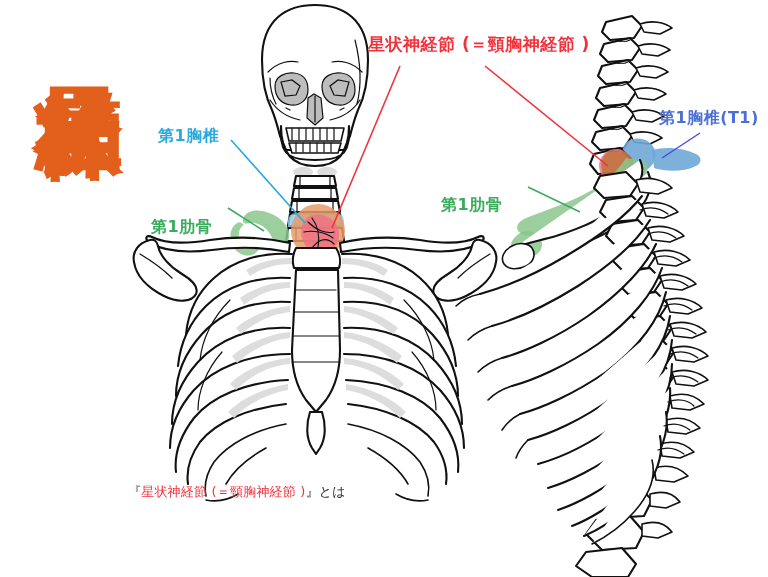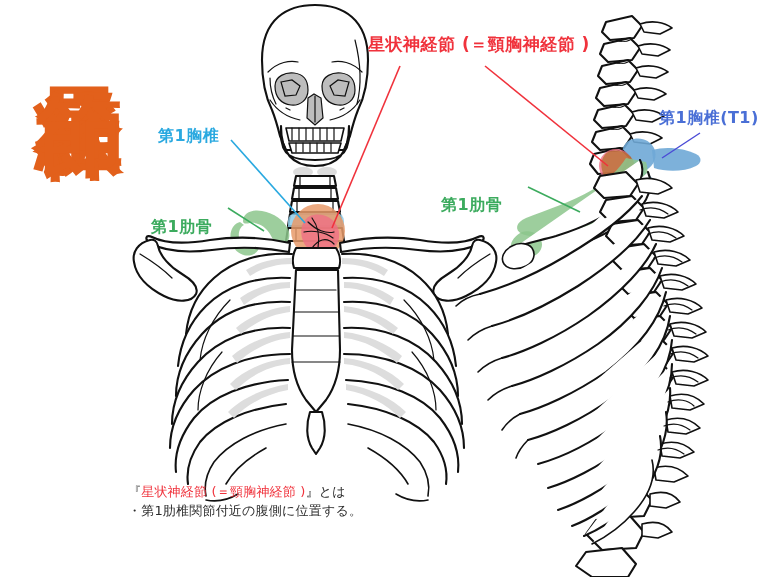--- a/index.html
+++ b/index.html
@@ -367,16 +367,15 @@
   <div class="lbl lbl-cyan" style="left:158px;top:128px;">第1胸椎</div>
 
   <div class="lbl lbl-green" style="left:151px;top:199px;">第1肋骨</div>
 
   <div class="lbl lbl-green" style="left:441px;top:177px;">第1肋骨</div>
 
   <div class="lbl lbl-violet" style="left:659px;top:110px;text-align:right;">第1胸椎(T1)</div>
 
   <div class="caption">
     <div class="row"><span>『</span><span class="hl">星状神経節 (＝頸胸神経節 )</span><span>』とは</span></div>
-    <div class="row">・第1肋椎関節付近の腹側に位置する。</div>
   </div>
 
 </div>
 
 </body></html>

